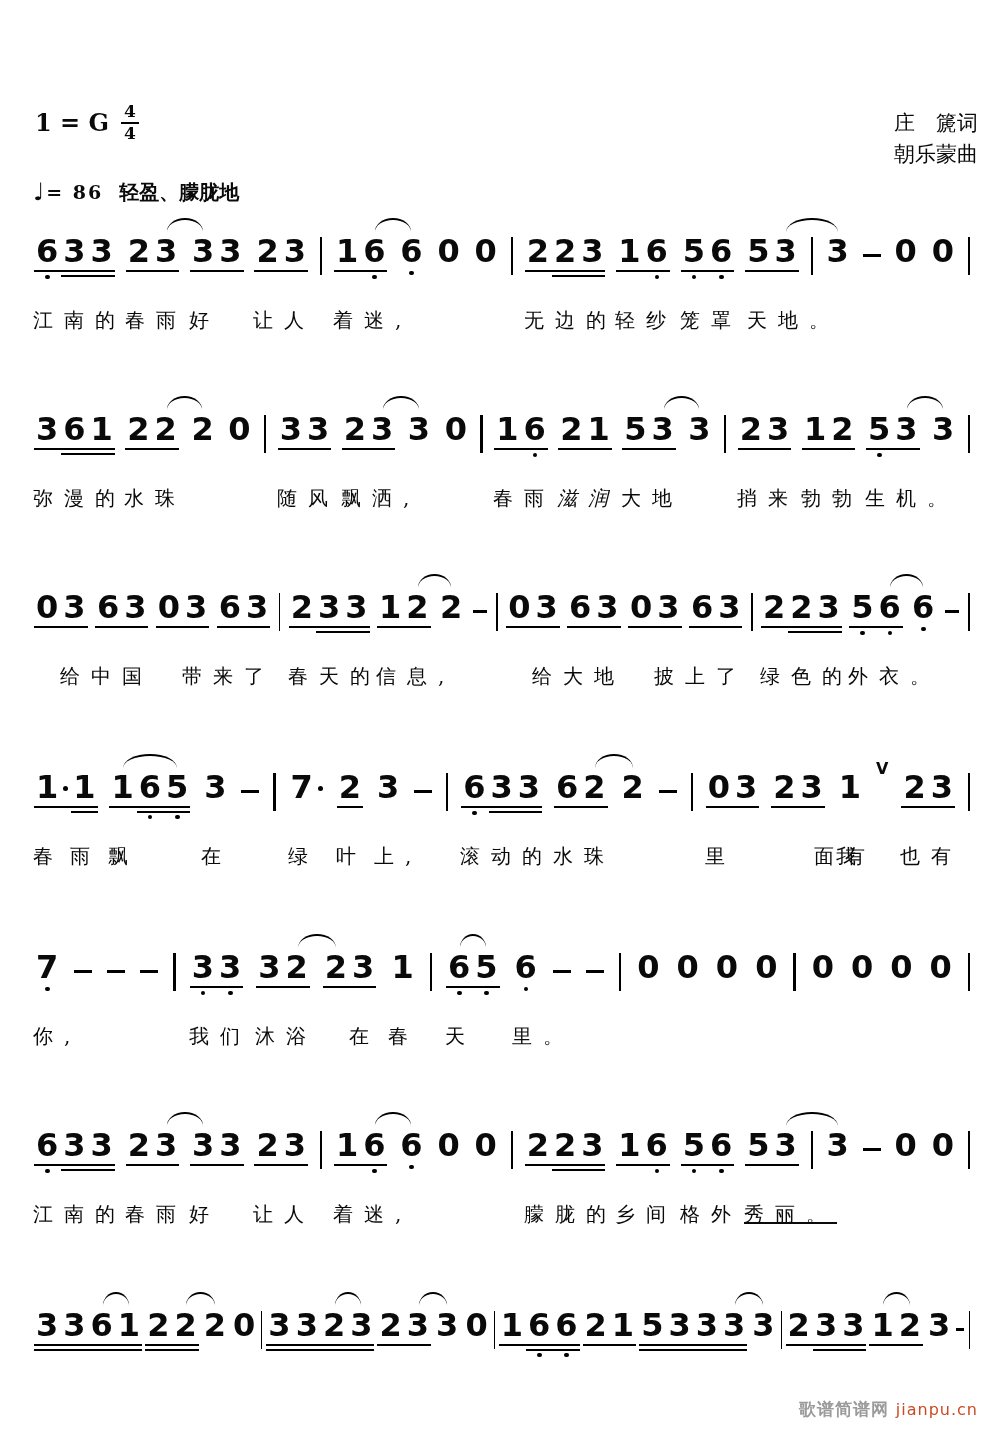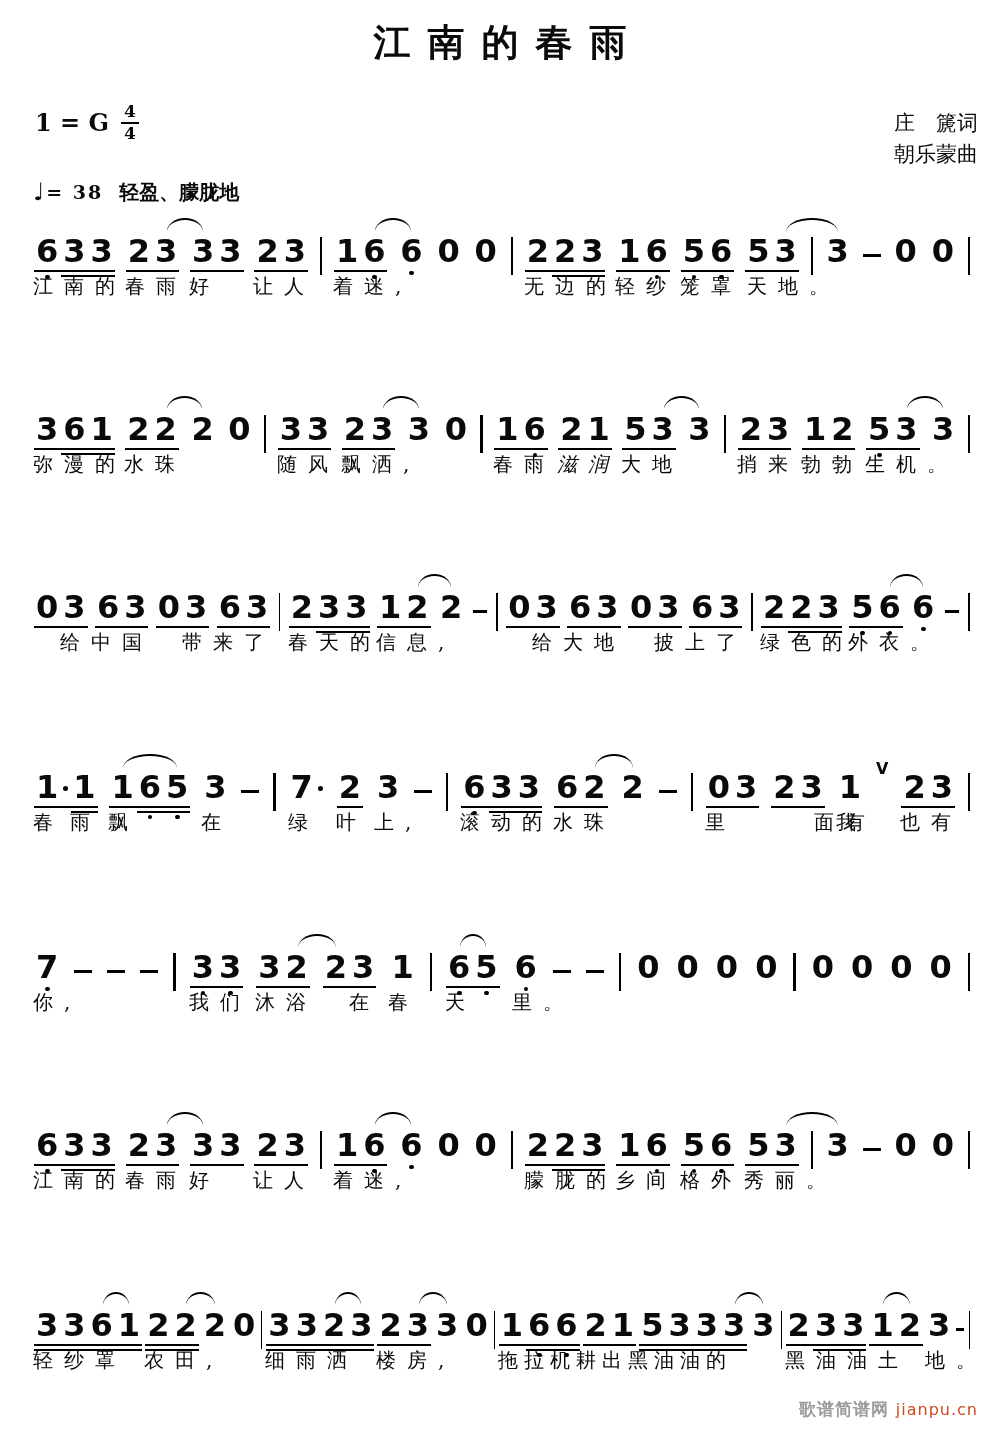--- a/index.html
+++ b/index.html
@@ -43,48 +43,47 @@
   .ul2{bottom:-9.5px;}
   .lodot{position:absolute;left:50%;margin-left:-2px;width:4.5px;height:4.5px;border-radius:50%;background:#000;}
   .adot{display:inline-block;width:5px;height:5px;border-radius:50%;background:#000;margin-left:5px;vertical-align:7px;}
   .bar{width:2.2px;height:38px;background:#000;align-self:flex-end;margin-bottom:-8px;}
   .dash{width:18px;height:3px;background:#000;align-self:flex-end;margin-bottom:10px;}
   .breath{align-self:flex-start;font-size:16px;font-weight:bold;margin-top:-6px;font-family:"DejaVu Sans",sans-serif;}
   .slur{
     position:absolute;top:-13px;height:12px;border-top:2px solid #000;
     border-radius:50% 50% 0 0 / 100% 100% 0 0;
   }
-  .lyrics-row{position:relative;margin-top:6px;height:26px;font-size:20px;}
+  .lyrics-row{position:relative;margin-top:40px;height:26px;font-size:20px;}
   .lyric{position:absolute;top:0;white-space:nowrap;}
   .watermark{position:absolute;top:1398px;right:22px;font-size:17px;letter-spacing:1px;}
   .wm-gray{color:#9b9b9b;font-weight:bold;}
   .wm-orange{color:#cc4a22;font-family:"DejaVu Sans",sans-serif;font-size:16px;}
 </style>
 </head>
 <body>
 
 <div class="page">
-  <h1 class="title">江南的春雨</h1>
 
   <div class="key-sig">
     <span>1 = G</span>
     <span class="frac">
       <span class="num-top">4</span>
       <span class="num-bot">4</span>
     </span>
   </div>
 
   <div class="credits">
     <div>庄　篪词</div>
     <div>朝乐蒙曲</div>
   </div>
 
   <div class="tempo">
     <span class="note-glyph">♩</span>
-    <span class="eq">= 38</span>
+    <span class="eq">= 86</span>
     <span class="expr">轻盈、朦胧地</span>
   </div>
 
   <div class="score">
       <div class="system">
         <div class="notes-row">
           <span class="tok g"><span class="nt">6</span><span class="ul ul1"></span><span class="lodot" style="bottom: -12px;"></span></span>
           <span class="tok g"><span class="nt">3</span><span class="ul ul1"></span><span class="ul ul2"></span></span>
           <span class="tok"><span class="nt">3</span><span class="ul ul1"></span><span class="ul ul2"></span></span>
           <span class="sp"></span>
@@ -486,21 +485,21 @@
         </div>
         <div class="lyrics-row">
           <span class="lyric" style="left: -2px; letter-spacing: 11px;">江南的</span>
           <span class="lyric" style="left: 90px; letter-spacing: 11px;">春雨</span>
           <span class="lyric" style="left: 154px; letter-spacing: 11px;">好</span>
           <span class="lyric" style="left: 218px; letter-spacing: 11px;">让人</span>
           <span class="lyric" style="left: 298px; letter-spacing: 11px;">着迷,</span>
           <span class="lyric" style="left: 489px; letter-spacing: 11px;">朦胧的</span>
           <span class="lyric" style="left: 580px; letter-spacing: 11px;">乡间</span>
           <span class="lyric" style="left: 645px; letter-spacing: 11px;">格外</span>
-          <span class="lyric" style="left: 709px; letter-spacing: 11px;">秀丽。</span>
+          <span class="lyric" style="left: 709px; letter-spacing: 11px; text-decoration: underline;">秀丽。</span>
         </div>
       </div>
       <div class="system">
         <div class="notes-row">
           <span class="tok g"><span class="nt">3</span><span class="ul ul1"></span><span class="ul ul2"></span></span>
           <span class="tok g"><span class="nt">3</span><span class="ul ul1"></span><span class="ul ul2"></span></span>
           <span class="tok g"><span class="nt">6</span><span class="ul ul1"></span><span class="ul ul2"></span></span>
           <span class="tok"><span class="nt">1</span><span class="ul ul1"></span><span class="ul ul2"></span></span>
           <span class="sp"></span>
           <span class="tok g"><span class="nt">2</span><span class="ul ul1"></span><span class="ul ul2"></span></span>
@@ -554,28 +553,19 @@
           <span class="dash"></span>
           <span class="sp"></span>
           <span class="bar"></span>
           <span class="slur" style="left: 68.2px; width: 25.8px;"></span>
           <span class="slur" style="left: 151.2px; width: 28.8px;"></span>
           <span class="slur" style="left: 300.2px; width: 25.8px;"></span>
           <span class="slur" style="left: 384.2px; width: 27.8px;"></span>
           <span class="slur" style="left: 700.2px; width: 27.8px;"></span>
           <span class="slur" style="left: 848.2px; width: 26.8px;"></span>
         </div>
-        <div class="lyrics-row">
-          <span class="lyric" style="left: -2px; letter-spacing: 11px;">轻纱罩</span>
-          <span class="lyric" style="left: 109px; letter-spacing: 11px;">农田,</span>
-          <span class="lyric" style="left: 230px; letter-spacing: 11px;">细雨洒</span>
-          <span class="lyric" style="left: 341px; letter-spacing: 11px;">楼房,</span>
-          <span class="lyric" style="left: 463px; letter-spacing: 6px;">拖拉机耕出黑油油的</span>
-          <span class="lyric" style="left: 750px; letter-spacing: 11px;">黑油油土</span>
-          <span class="lyric" style="left: 890px; letter-spacing: 11px;">地。</span>
-        </div>
       </div>
     </div>
 
   <div class="watermark">
     <span class="wm-gray">歌谱简谱网 </span><span class="wm-orange">jianpu.cn</span>
   </div>
 </div>
 
 </body></html>

